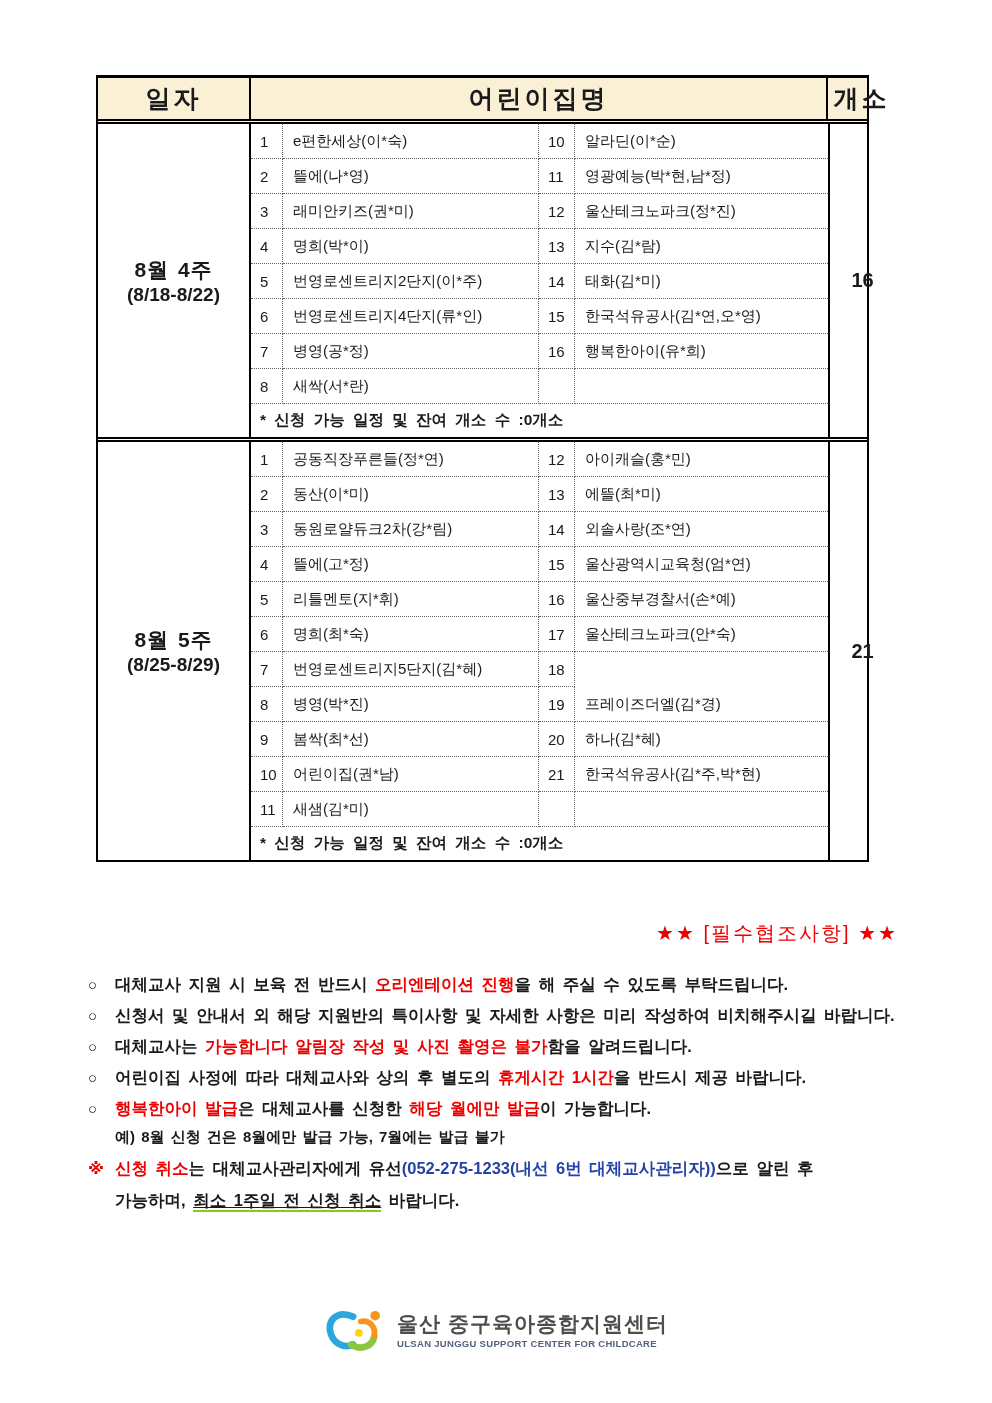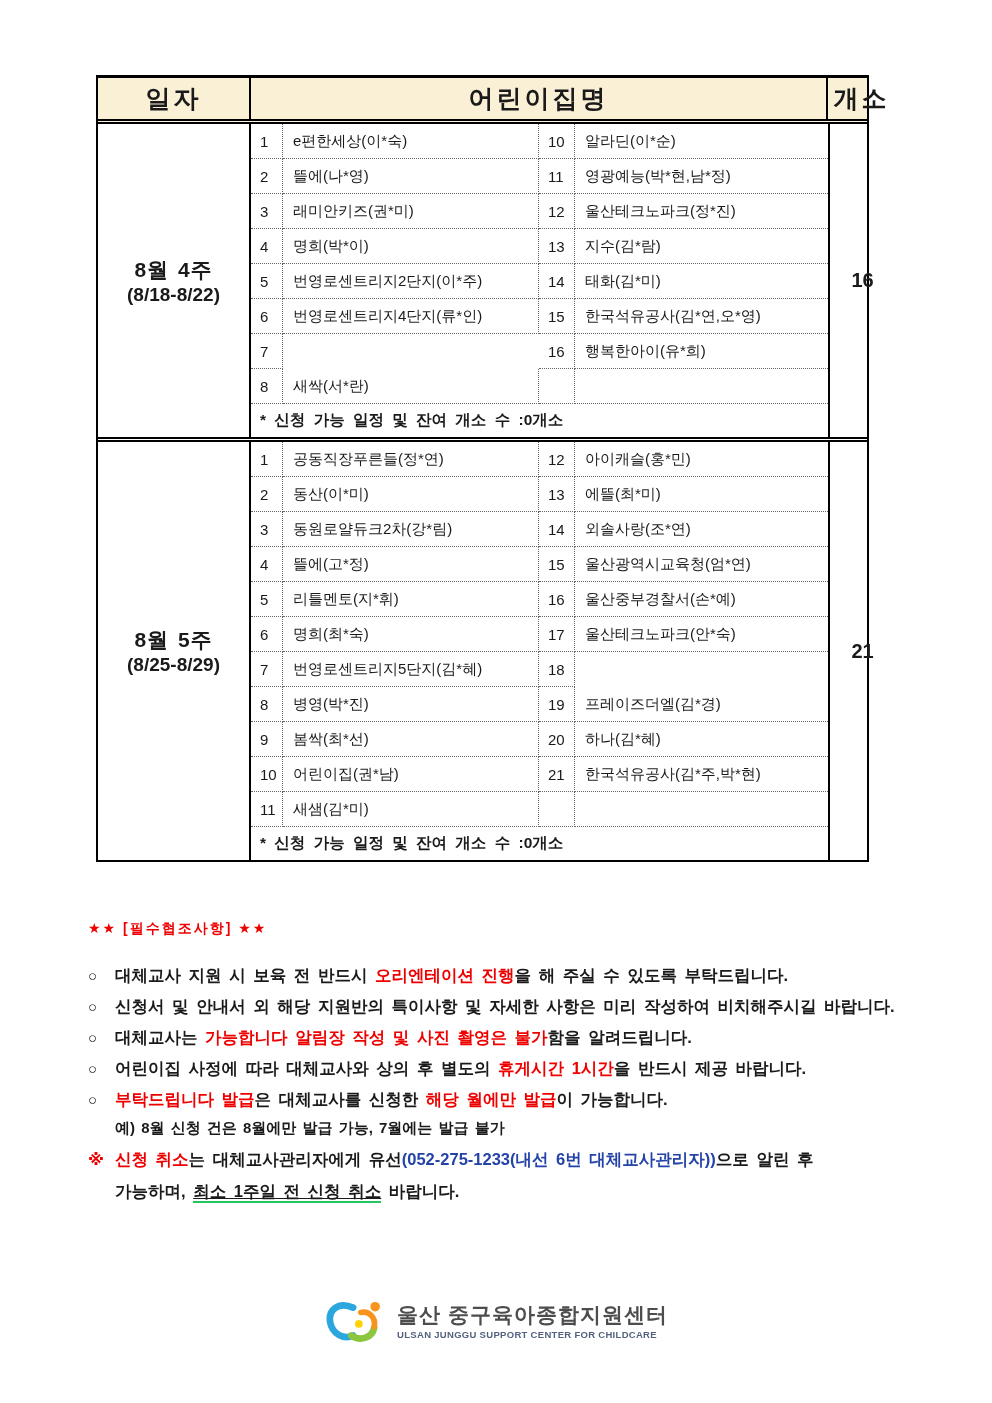--- a/index.html
+++ b/index.html
@@ -43,32 +43,32 @@
     font-weight:bold;gap:0;
   }
   .date-l1{font-size:21px;font-weight:bold;letter-spacing:1px;}
   .date-l2{font-size:19px;font-weight:bold;}
   .count-cell{border-left:2px solid #000;justify-content:center;font-weight:bold;font-size:20px;}
   .note-cell{font-weight:bold;padding-left:9px;font-size:15.5px;word-spacing:4px;}
   .note-bold{font-weight:bold;}
   
   .notice{margin:58px 0 0 88px;width:826px;}
   .notice-heading{
-    color:var(--red);font-weight:bold;font-size:14px;text-align:left;
+    color:var(--red);font-weight:normal;font-size:20px;text-align:right;
     letter-spacing:2px;margin-bottom:22px;width:810px;
   }
   .bullet-item{display:flex;font-weight:bold;font-size:16.5px;line-height:31px;word-spacing:3px;}
   .bullet-marker{width:27px;flex:none;font-size:15px;}
   .seg-red{color:var(--red);}
   .seg-blue{color:var(--blue);}
   .bullet-subline{margin-left:27px;font-size:15px;font-weight:bold;line-height:26px;word-spacing:2px;}
   .warning-line1{display:flex;font-weight:bold;font-size:16.5px;line-height:32px;word-spacing:3px;margin-top:2px;}
   .warning-marker{width:27px;flex:none;color:var(--red);}
   .warning-line2{margin-left:27px;font-weight:bold;font-size:16.5px;line-height:32px;word-spacing:3px;}
-  .u-double{text-decoration:underline;border-bottom:2px solid #22c55e;padding-bottom:1px;}
+  .u-double{text-decoration:underline;border-bottom:2px solid #84cc16;padding-bottom:1px;}
   
   .footer{display:flex;justify-content:center;align-items:center;gap:9px;margin-top:92px;}
   .org-text{display:flex;flex-direction:column;line-height:1.15;}
   .org-ko{font-size:21px;font-weight:bold;color:#4d4d4d;letter-spacing:1px;}
   .org-en{font-size:9.5px;font-weight:bold;color:#53617e;letter-spacing:0.3px;margin-top:2px;}
 </style>
 </head>
 <body>
 
 <div class="schedule-table">
@@ -102,20 +102,21 @@
         <div class="cell entry name name2" style="grid-area: 4 / 5;">지수(김*람)</div>
         <div class="cell entry num" style="grid-area: 5 / 2;">5</div>
         <div class="cell entry name" style="grid-area: 5 / 3;">번영로센트리지2단지(이*주)</div>
         <div class="cell entry num" style="grid-area: 5 / 4;">14</div>
         <div class="cell entry name name2" style="grid-area: 5 / 5;">태화(김*미)</div>
         <div class="cell entry num" style="grid-area: 6 / 2;">6</div>
         <div class="cell entry name" style="grid-area: 6 / 3;">번영로센트리지4단지(류*인)</div>
         <div class="cell entry num" style="grid-area: 6 / 4;">15</div>
         <div class="cell entry name name2" style="grid-area: 6 / 5;">한국석유공사(김*연,오*영)</div>
         <div class="cell entry num" style="grid-area: 7 / 2;">7</div>
+        <div class="cell entry name" style="grid-area: 7 / 3;">병영(공*정)</div>
         <div class="cell entry num" style="grid-area: 7 / 4;">16</div>
         <div class="cell entry name name2" style="grid-area: 7 / 5;">행복한아이(유*희)</div>
         <div class="cell entry num" style="grid-area: 8 / 2;">8</div>
         <div class="cell entry name" style="grid-area: 8 / 3;">새싹(서*란)</div>
         <div class="cell entry num" style="grid-area: 8 / 4;"></div>
         <div class="cell entry name name2" style="grid-area: 8 / 5;"></div>
         <div class="cell note-cell" style="grid-area: 9 / 2 / auto / span 4;">
           <span>* 신청 가능 일정 및 잔여 개소 수 : </span>
           <span class="note-bold">0개소</span>
         </div>
@@ -191,21 +192,21 @@
       <div class="bullet-item">
         <span class="bullet-marker">○</span>
         <span class="bullet-text"><span>대체교사는 </span><span class="seg-red">가능합니다 알림장 작성 및 사진 촬영은 불가</span><span>함을 알려드립니다.</span></span>
       </div>
       <div class="bullet-item">
         <span class="bullet-marker">○</span>
         <span class="bullet-text"><span>어린이집 사정에 따라 대체교사와 상의 후 별도의 </span><span class="seg-red">휴게시간 1시간</span><span>을 반드시 제공 바랍니다.</span></span>
       </div>
       <div class="bullet-item">
         <span class="bullet-marker">○</span>
-        <span class="bullet-text"><span class="seg-red">부탁드립니다 발급</span><span>은 대체교사를 신청한 </span><span class="seg-red">해당 월에만 발급</span><span>이 가능합니다.</span></span>
+        <span class="bullet-text"><span class="seg-red">행복한아이 발급</span><span>은 대체교사를 신청한 </span><span class="seg-red">해당 월에만 발급</span><span>이 가능합니다.</span></span>
       </div>
       <div class="bullet-subline">예) 8월 신청 건은 8월에만 발급 가능, 7월에는 발급 불가</div>
     </div>
   <div id="warning-note">
       <div class="warning-line1">
         <span class="warning-marker">※</span>
         <span class="warning-text"><span class="seg-red">신청 취소</span><span>는 대체교사관리자에게 유선</span><span class="seg-blue">(052-275-1233(내선 6번 대체교사관리자))</span><span>으로 알린 후</span></span>
       </div>
       <div class="warning-line2"><span>가능하며, </span><span class="u-double">최소 1주일 전 신청 취소</span><span> 바랍니다.</span></div>
     </div>

